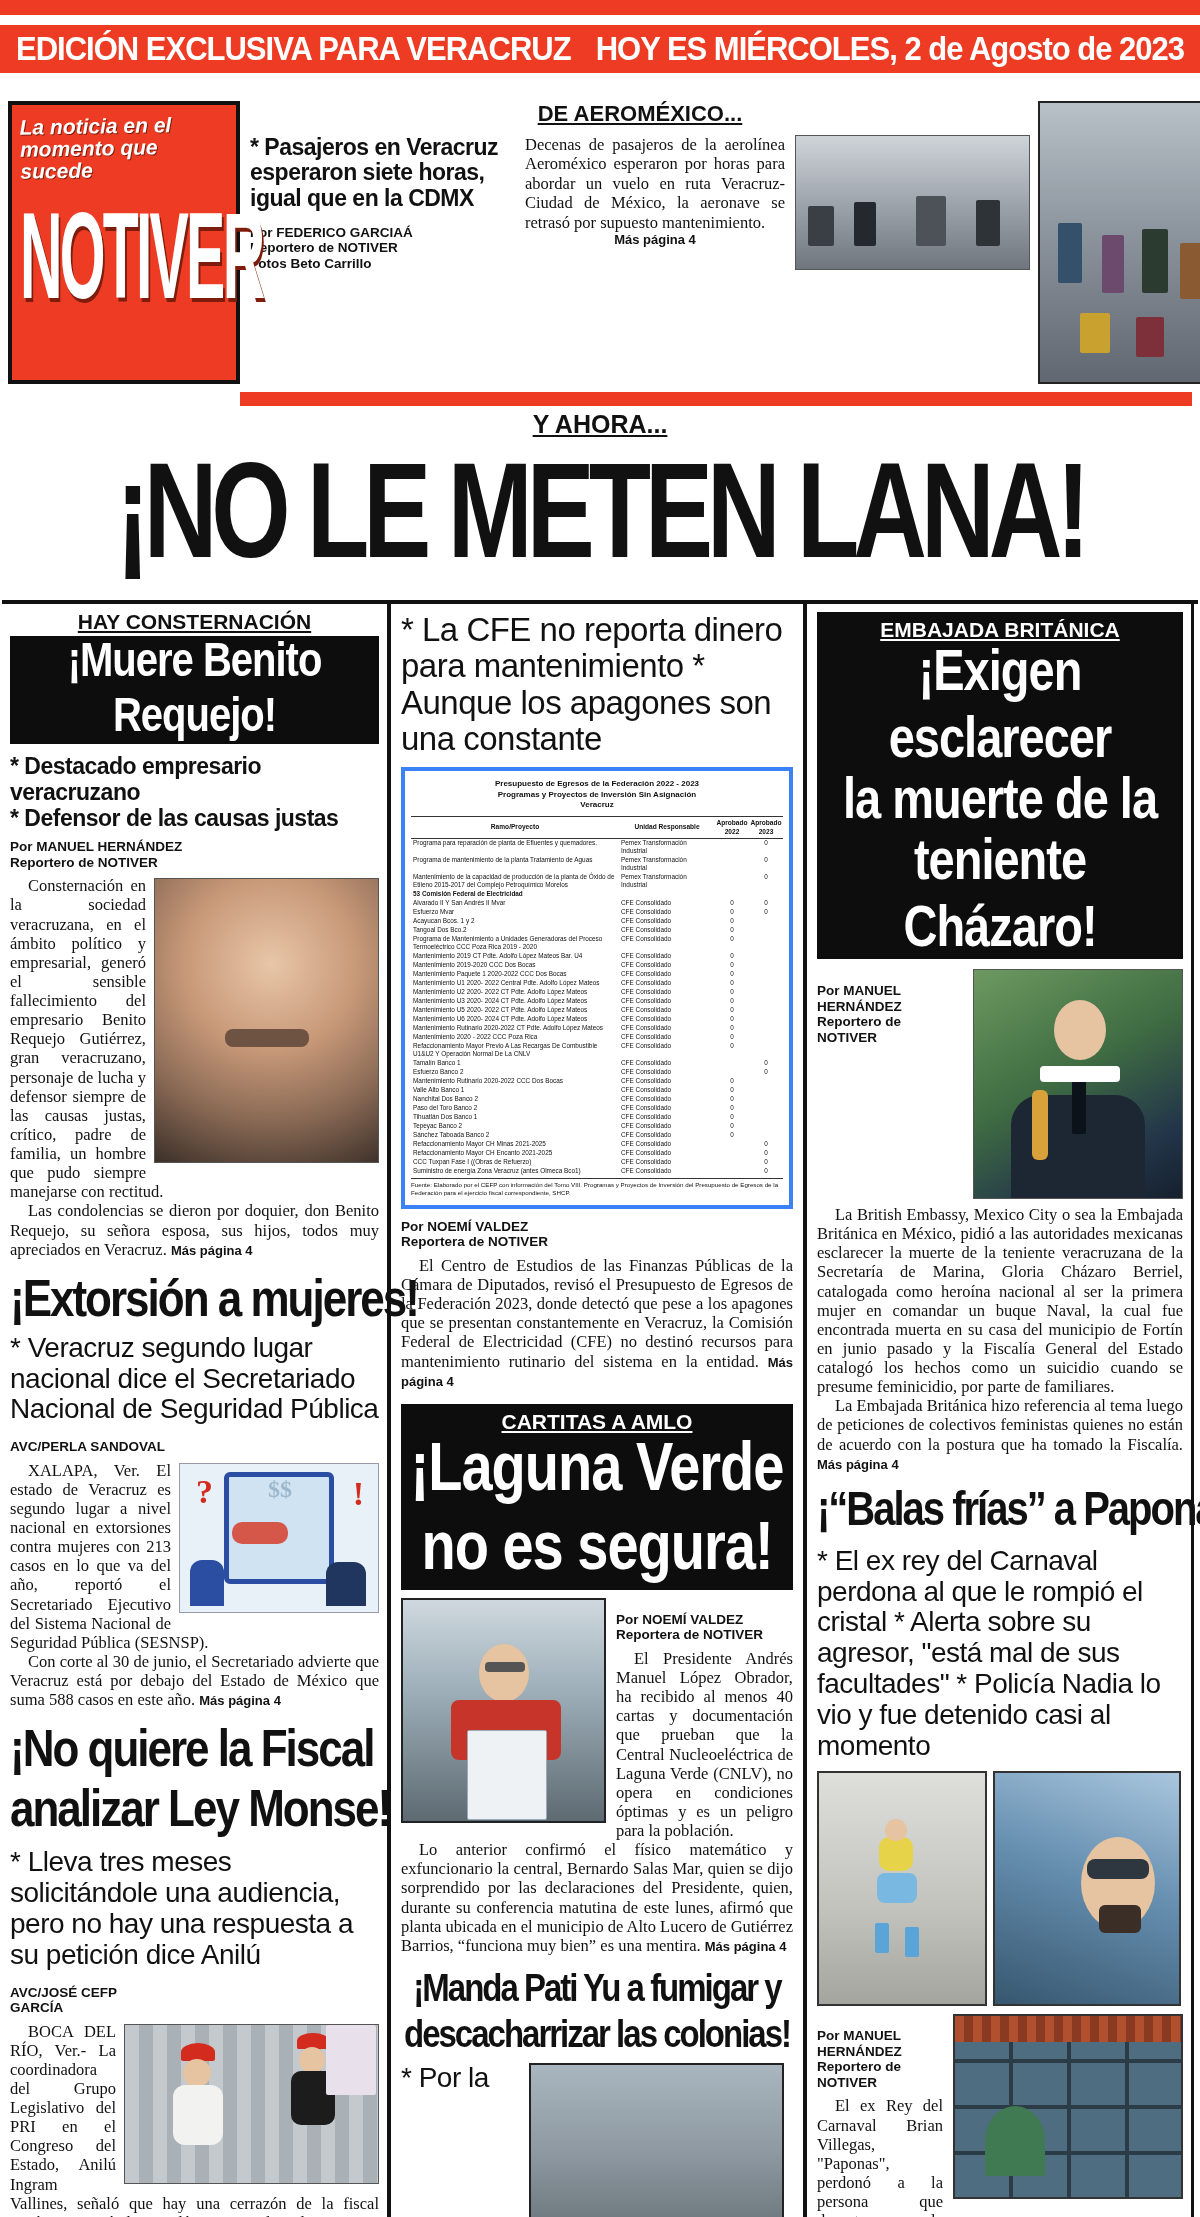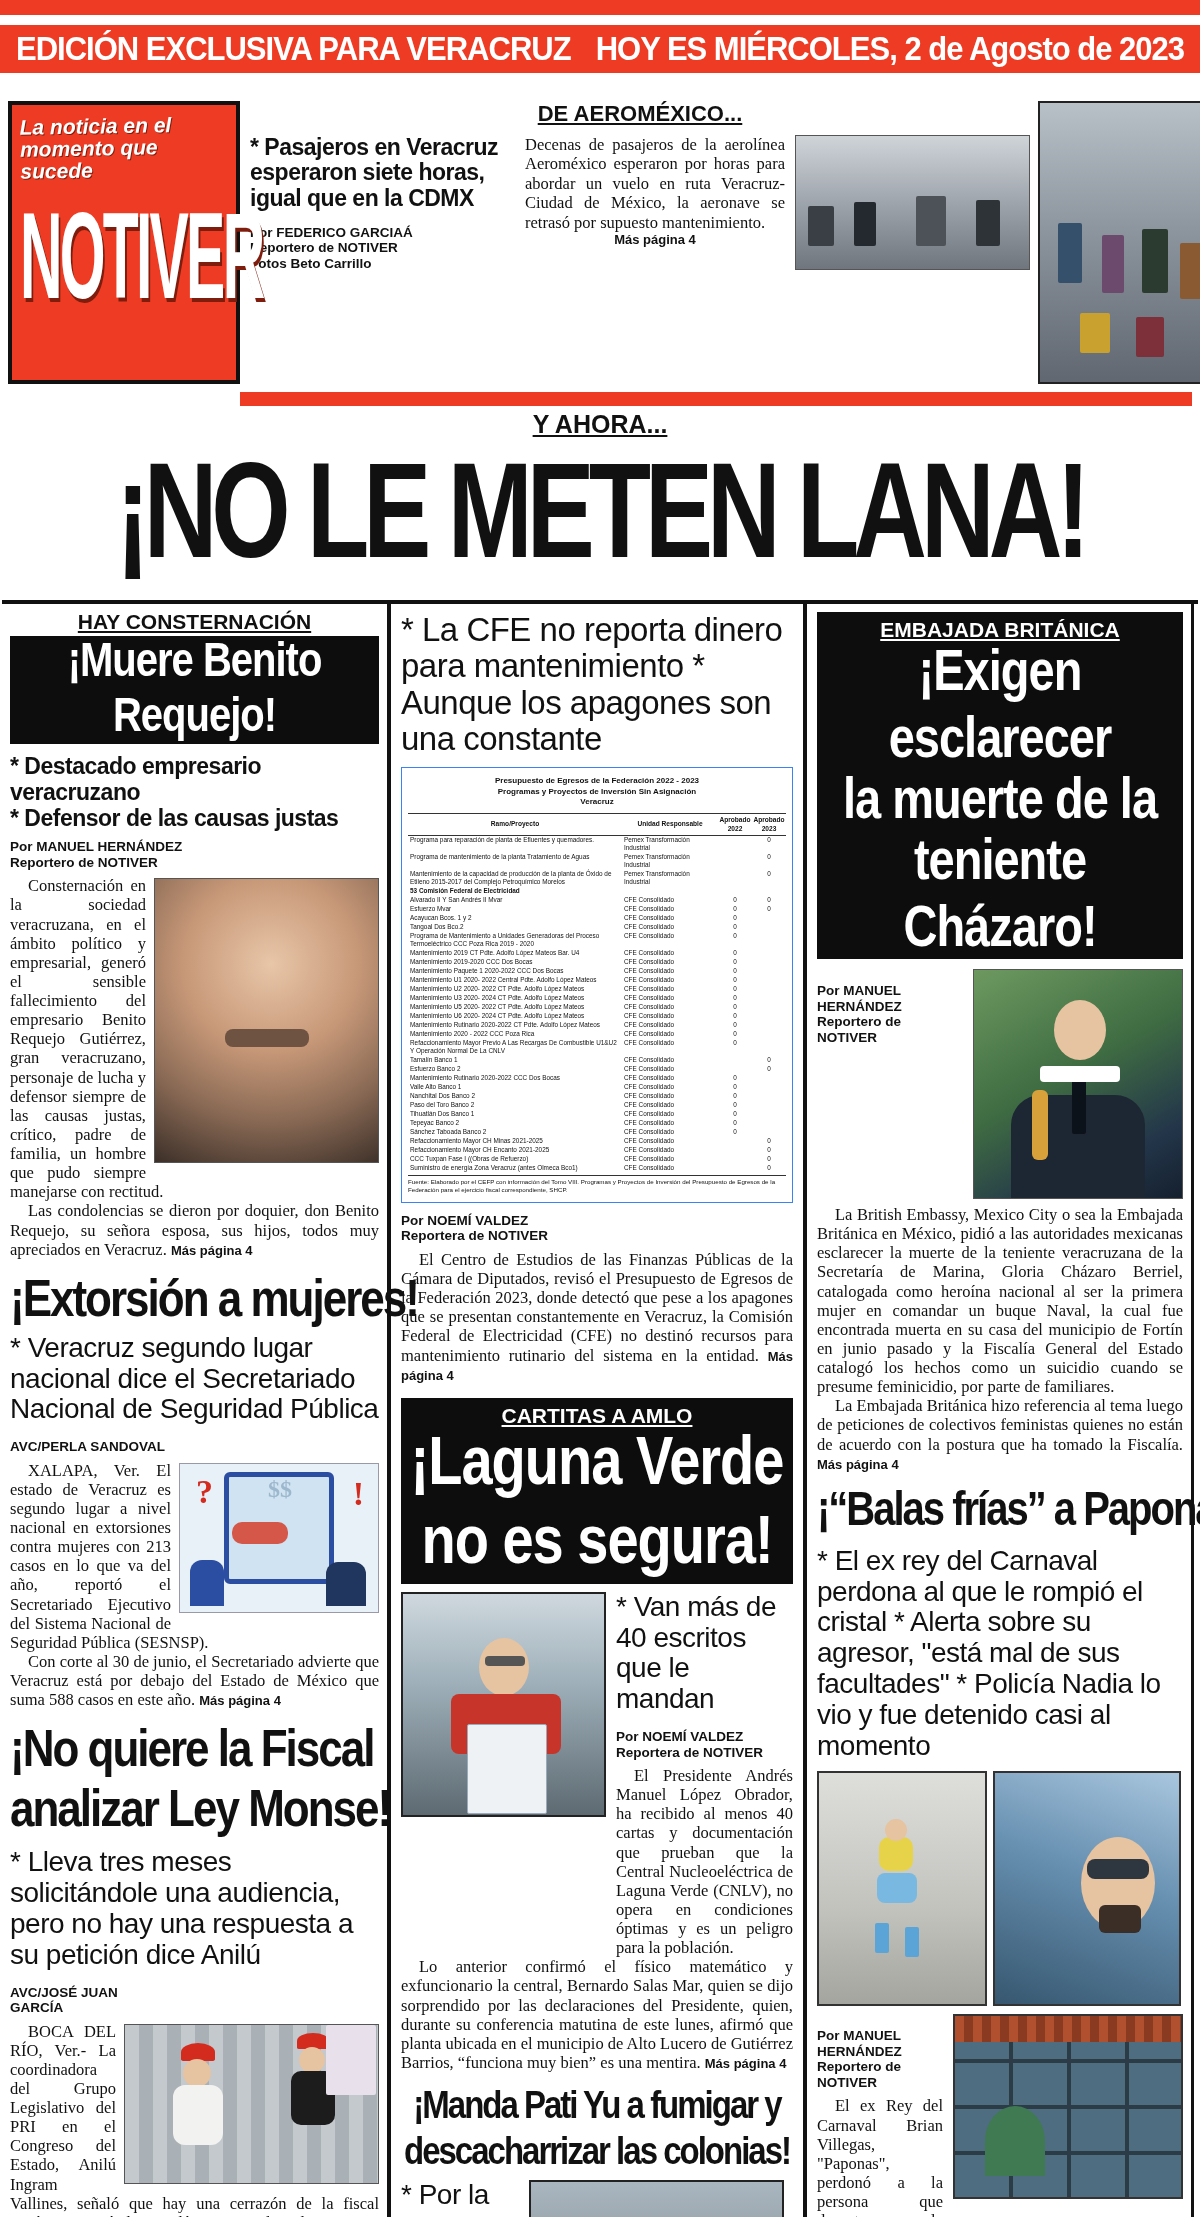--- a/index.html
+++ b/index.html
@@ -74,21 +74,21 @@
   .shirt-red { position:absolute; border-radius:8px; background:#c7342a; }
   .uniform { position:absolute; bottom:0; left:18%; width:64%; height:45%; background:#1d2733; border-radius:30px 30px 0 0; }
   .face { position:absolute; border-radius:50%; background:#e6c3a1; }
 
   
   .illus-ext { width:200px; height:150px; background:#e8f1f8; border:1px solid #99a; }
   .illus-ext .panel { position:absolute; top:8px; bottom:28px; left:44px; right:44px; background:#cfe3f2; border:5px solid #2b4ea2; border-radius:6px; }
   .glyph { position:absolute; font-weight:900; }
 
   
-  .cfe-wrap { border:1px solid #3b82f6; background:#fff; padding:8px 6px; margin-top:10px; }
+  .cfe-wrap { border:4px solid #3b82f6; background:#fff; padding:8px 6px; margin-top:10px; }
   .cfe-title { text-align:center; font-weight:bold; font-size:8px; line-height:1.3; }
   table.cfe { width:100%; border-collapse:collapse; margin-top:6px; font-size:6.4px; line-height:1.25; }
   table.cfe th { border-top:1px solid #333; border-bottom:1px solid #333; font-size:6.6px; padding:2px 1px; }
   table.cfe td { padding:0.5px 2px; vertical-align:top; }
   table.cfe td:nth-child(3), table.cfe td:nth-child(4), table.cfe th:nth-child(3), table.cfe th:nth-child(4) { text-align:center; width:34px; }
   table.cfe td:nth-child(2) { width:96px; }
   table.cfe tr.sec td { font-weight:bold; }
   .cfe-src { font-size:6.2px; border-top:1px solid #333; margin-top:2px; padding-top:2px; line-height:1.3; } .h28{font-size:28px;} .h33{font-size:33px;}
   .h40{font-size:40px;} .h44{font-size:44px;} .h47{font-size:47px;} .h56{font-size:56px;}
   .sub-bold { font-weight:normal; letter-spacing:-0.5px; line-height:1.1; }
@@ -199,21 +199,21 @@
              <span class="more">Más página 4</span></p>
           <div class="clear"></div>
         </div>
       </div>
 
       <div class="sect">
         <div class="h-black h44">¡No quiere la Fiscal</div>
         <div class="h-black h44" style="margin-top:10px;">analizar Ley Monse!</div>
         <div class="sub-bold h28 mt14">* Lleva tres meses solicitándole una audiencia, pero no hay una respuesta a su petición dice Anilú</div>
         <div class="byline">
-          <div>AVC/JOSÉ JUAN</div>
+          <div>AVC/JOSÉ CEFP</div>
           <div>GARCÍA</div>
         </div>
         <div class="serif mt6">
           <div class="ph ph-fiscal floatR">
             <span class="cap-red" style="left:56px;top:18px;width:34px;height:18px;"></span>
             <span class="face" style="left:58px;top:34px;width:28px;height:28px;"></span>
             <span class="speck" style="left:48px;top:60px;width:50px;height:60px;background:#f2f2f0;border-radius:12px;"></span>
             <span class="cap-red" style="left:172px;top:8px;width:32px;height:16px;"></span>
             <span class="face" style="left:174px;top:22px;width:26px;height:26px;"></span>
             <span class="speck" style="left:166px;top:46px;width:44px;height:54px;background:#1c1c1c;border-radius:10px;"></span>
@@ -466,21 +466,20 @@
           <div class="bb-h h56" style="margin-top:14px;">no es segura!</div>
         </div>
         <div style="display:flex; gap:10px; margin-top:8px;">
           <div class="ph ph-laguna">
             <span class="face" style="left:76px;top:44px;width:50px;height:58px;"></span>
             <span class="speck" style="left:82px;top:62px;width:40px;height:10px;background:#555;border-radius:4px;"></span>
             <span class="shirt-red" style="left:48px;top:100px;width:110px;height:60px;"></span>
             <span class="speck" style="left:64px;top:130px;width:80px;height:90px;background:#eef2f4;border:1px solid #9ab;"></span>
           </div>
           <div style="flex:1;">
-            <div class="sub-bold h28">* Van más de 40 escritos que le mandan</div>
             <div class="byline">
               <div>Por NOEMÍ VALDEZ</div>
               <div>Reportera de NOTIVER</div>
             </div>
             <div class="serif mt6">
               <p>El Presidente Andrés Manuel López Obrador, ha recibido al menos 40 cartas y documentación que prueban que la Central Nucleoeléctrica de Laguna Verde (CNLV), no opera en condiciones óptimas y es un peligro para la población.</p>
             </div>
           </div>
         </div>
         <div class="serif">

